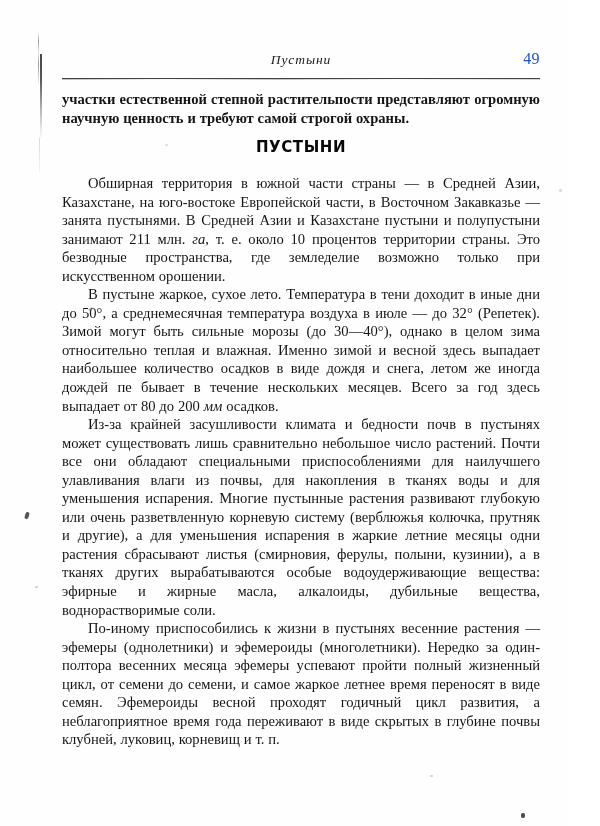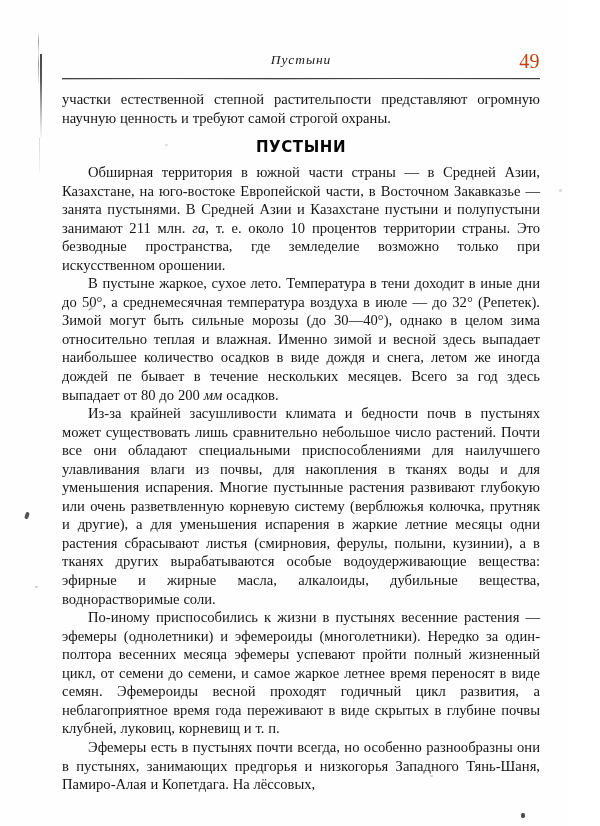--- a/index.html
+++ b/index.html
@@ -114,22 +114,22 @@
     font-style: italic;
     font-size: 13.5px;
     letter-spacing: 0.9px;
     color: #1a1a1a;
   }
 
   .page-number {
     position: absolute;
     right: 0;
     top: -2px;
-    font-size: 20px;
-    color: #c2410c;
+    font-size: 16px;
+    color: #1d4ed8;
     letter-spacing: 0.4px;
   }
 
   .head-rule {
     position: absolute;
     left: 62px;
     top: 78px;
     width: 478px;
     height: 1px;
     background: #2a2a2a;
@@ -148,20 +148,21 @@
         rgba(210,210,210,.10) 70%,
         rgba(130,130,130,.40) 100%);
   }
 
   
   .body {
     position: absolute;
     left: 62px;
     top: 90px;
     width: 478px;
+    font-weight: bold;
   }
 
   p.para {
     margin: 0;
     font-size: 14.6px;
     line-height: 18.55px;
     text-align: justify;
     text-align-last: left;
     text-justify: inter-word;
     word-spacing: 0.2px;
@@ -186,21 +187,21 @@
   .title-block {
     position: absolute;
     left: 62px;
     top: 138px;
     width: 478px;
   }
 
   .para-stack {
     position: absolute;
     left: 62px;
-    top: 163px;
+    top: 174px;
     width: 478px;
   }
 
   em.unit {
     font-style: italic;
   }
 </style>
 </head>
 <body>
 
@@ -236,17 +237,16 @@
   <div class="para-stack">
 
     <p class="para indent"><span>Обширная территория в южной части страны — в Средней Азии, Казахстане, на юго-востоке Европейской части, в Восточном Закавказье — занята пустынями. В Средней Азии и Казахстане пустыни и полупустыни занимают 211 млн. </span><em class="unit">га</em><span>, т. е. около 10 про­центов территории страны. Это безводные пространства, где земледелие возможно только при искусственном орошении.</span></p>
 
     <p class="para indent"><span>В пустыне жаркое, сухое лето. Температура в тени доходит в иные дни до 50°, а среднемесячная температура воздуха в июле — до 32° (Репетек). Зимой могут быть сильные морозы (до 30—40°), однако в целом зима относительно теплая и влажная. Именно зимой и весной здесь выпадает наибольшее количество осадков в виде дождя и снега, летом же иногда дождей пе бывает в течение нескольких месяцев. Всего за год здесь выпадает от 80 до 200 </span><em class="unit">мм</em><span> осадков.</span></p>
 
     <p class="para indent">Из-за крайней засушливости климата и бедности почв в пу­стынях может существовать лишь сравнительно небольшое чис­ло растений. Почти все они обладают специальными приспособ­лениями для наилучшего улавливания влаги из почвы, для на­копления в тканях воды и для уменьшения испарения. Многие пустынные растения развивают глубокую или очень разветвлен­ную корневую систему (верблюжья колючка, прутняк и дру­гие), а для уменьшения испарения в жаркие летние месяцы одни растения сбрасывают листья (смирновия, ферулы, полыни, ку­зинии), а в тканях других вырабатываются особые водоудержи­вающие вещества: эфирные и жирные масла, алкалоиды, дубиль­ные вещества, воднорастворимые соли.</p>
 
     <p class="para indent">По-иному приспособились к жизни в пустынях весенние рас­тения — эфемеры (однолетники) и эфемероиды (многолетники). Нередко за один-полтора весенних месяца эфемеры успевают пройти полный жизненный цикл, от семени до семени, и самое жаркое летнее время переносят в виде семян. Эфемероиды весной проходят годичный цикл развития, а неблагоприятное время года переживают в виде скрытых в глубине почвы клубней, лу­ковиц, корневищ и т. п.</p>
 
-    <p class="para indent">Эфемеры есть в пустынях почти всегда, но особенно разнооб­разны они в пустынях, занимающих предгорья и низкогорья Западного Тянь-Шаня, Памиро-Алая и Копетдага. На лёссовых,</p>
 
   </div>
 
 </div>
 
 </body></html>

